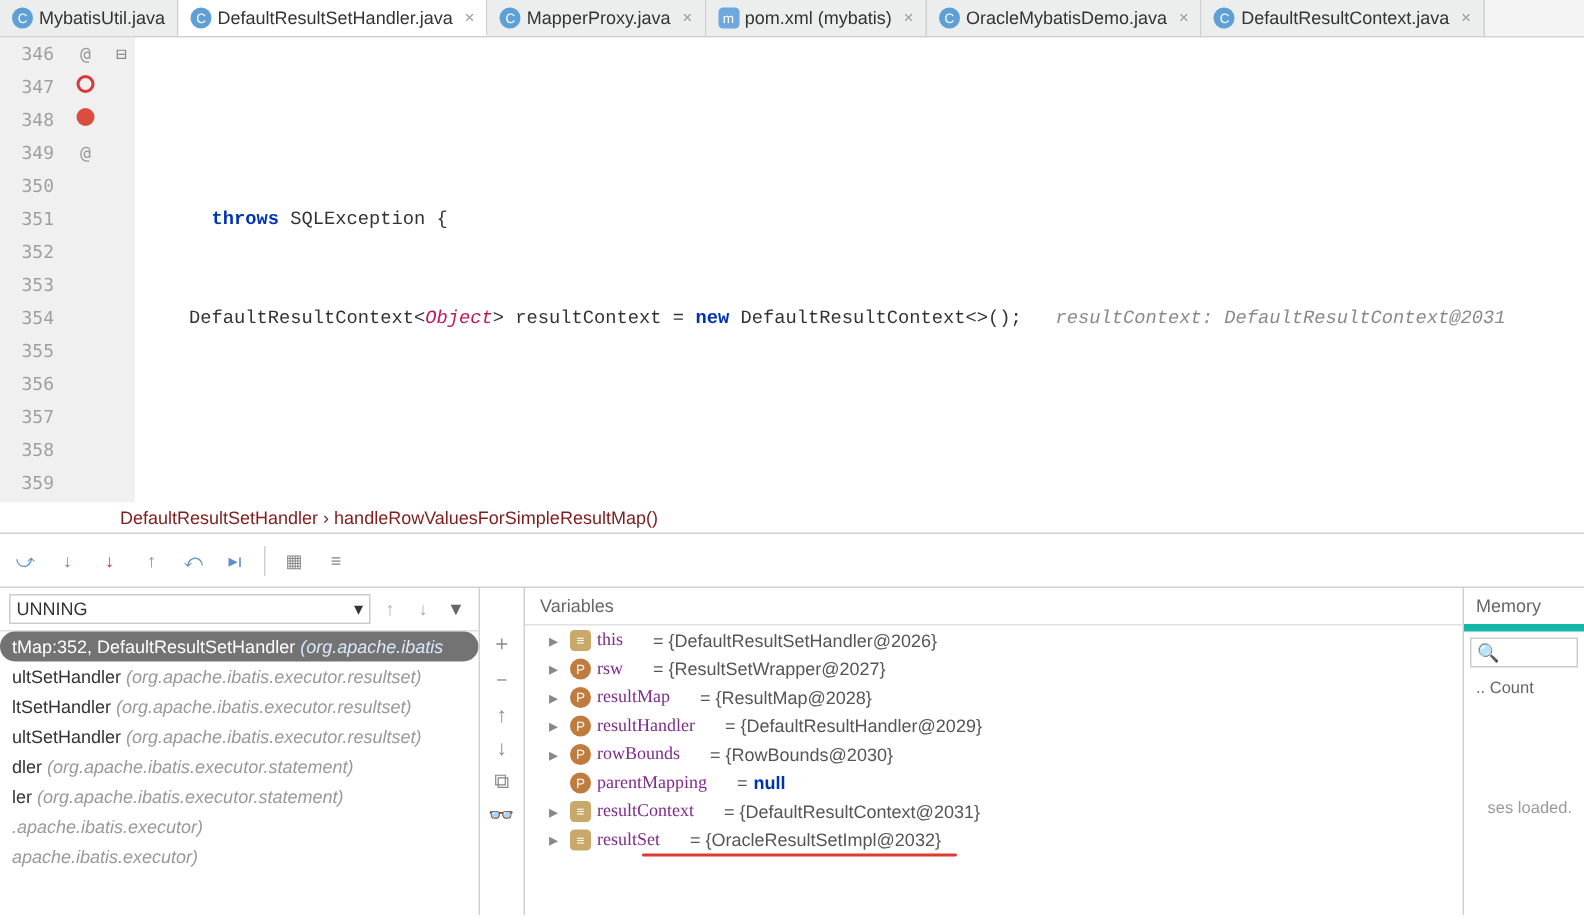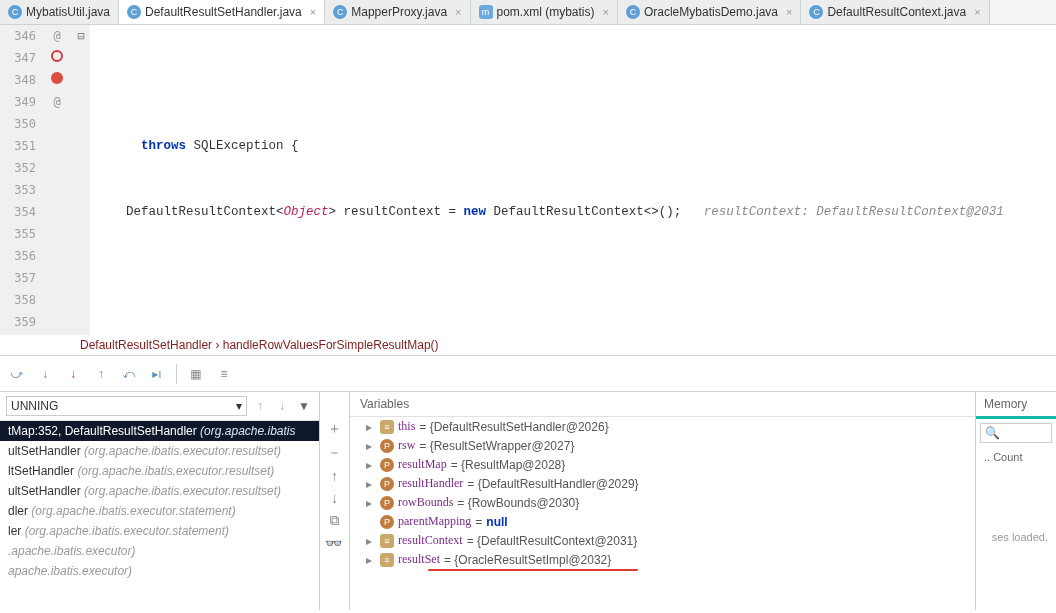--- a/index.html
+++ b/index.html
@@ -34,41 +34,41 @@
 .dbg-bar { display: flex; align-items: center; height: 36px; border-bottom: 1px solid #d0d0d0; padding-left: 8px; gap: 10px; background: #fff; }
 .dbg-btn { width: 18px; height: 18px; display: flex; align-items: center; justify-content: center; color: #5b8fc7; cursor: pointer; }
 .dbg-sep { width: 1px; height: 20px; background: #d0d0d0; }
 
 
 .bottom { display: flex; height: 218px; }
 .frames { width: 320px; border-right: 1px solid #d0d0d0; overflow: hidden; }
 .frames-head { display: flex; align-items: center; padding: 4px 6px; gap: 4px; border-bottom: 1px solid #e0e0e0; }
 .frames-sel { flex: 1; border: 1px solid #ccc; padding: 2px 4px; font-size: 12px; background: #fff; display: flex; justify-content: space-between; }
 .frames-list .fr { padding: 3px 8px; font-size: 12px; white-space: nowrap; overflow: hidden; cursor: pointer; }
-.frames-list .fr.sel { background: #0f172a; color: #fff; }
+.frames-list .fr.sel { background: #737373; color: #fff; border-radius: 10px; }
 .fr-pkg { color: #999; font-style: italic; }
 .fr.sel .fr-pkg { color: #d9e7fa; }
 
 .vars { flex: 1; display: flex; border-right: 1px solid #d0d0d0; overflow: hidden; }
 .vars-gut { width: 30px; border-right: 1px solid #d0d0d0; padding-top: 28px; display: flex; flex-direction: column; gap: 6px; align-items: center; }
 .vg { color: #888; cursor: pointer; font-size: 14px; }
 .vars-main { flex: 1; }
 .vars-title { padding: 5px 10px; color: #666; border-bottom: 1px solid #e0e0e0; font-size: 12px; }
 .vrow { display: flex; align-items: center; gap: 4px; padding: 2px 16px; font-size: 12px; cursor: pointer; }
 .arrow { color: #888; width: 10px; }
 .vicon { width: 14px; height: 14px; border-radius: 3px; font-size: 9px; color: #fff; display: inline-flex; align-items: center; justify-content: center; }
 .vi-e { background: #c9a86a; }
 .vi-p { background: #c07b3e; border-radius: 50%; }
 .vname { color: #7c2a8a; font-family: Liberation Serif, serif; }
-.vval { color: #555; }
+.vval { color: #555; margin-left: 16px; }
 .vnull { color: #0033b3; font-weight: bold; }
 .redline { height: 2px; background: #dd3c2e; width: 210px; margin-left: 78px; border-radius: 2px; }
 
 .mem { width: 80px; }
-.mem-title { padding: 5px 8px; color: #666; border-bottom: 3px solid #14b8a6; font-size: 12px; }
+.mem-title { padding: 5px 8px; color: #666; border-bottom: 5px solid #14b8a6; font-size: 12px; }
 .mem-search { margin: 4px; border: 1px solid #ccc; padding: 2px 4px; display: flex; align-items: center; gap: 3px; color: #aaa; }
 .mem-count { padding: 4px 8px; color: #666; font-size: 11px; }
 .mem-note { padding: 4px 8px; color: #999; font-size: 11px; text-align: right; }
 </style>
 </head>
 <body>
 
 <div class="tabs">
   <div class="tab">
       <span class="ficon c">C</span>

